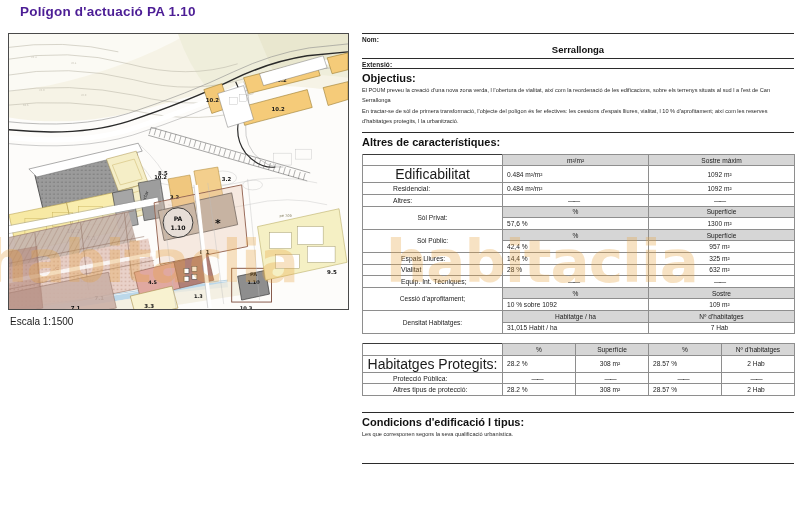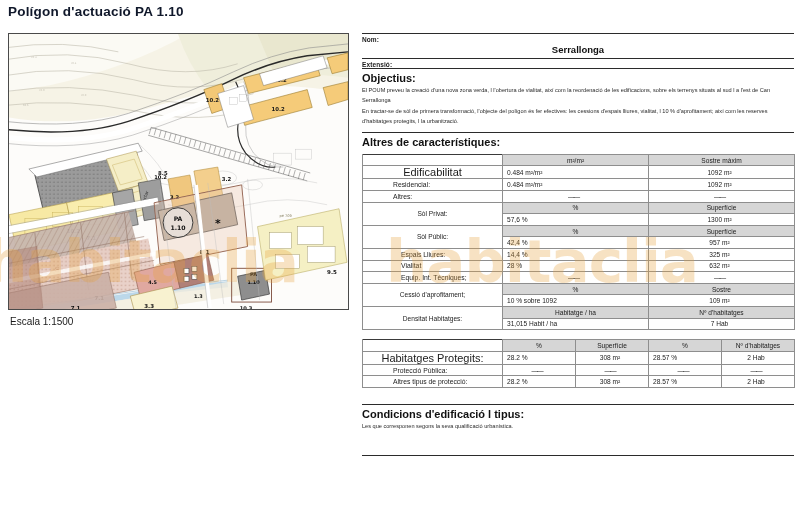--- a/index.html
+++ b/index.html
@@ -13,25 +13,25 @@
   }
   #page {
     position: relative;
     width: 800px; height: 518px;
     background: #ffffff;
   }
 
   
   #title {
     position: absolute;
-    left: 8px; top: 4px;
+    left: 20px; top: 4px;
     font-size: 13.5px;
     font-weight: bold;
     letter-spacing: 0.2px;
-    color: #0f172a;
+    color: #4c1d95;
   }
 
   
   #map-frame {
     position: absolute;
     left: 8px; top: 33px;
     width: 341px; height: 277px;
     border: 1px solid #4a4a4a;
     background: #fdfcfa;
     overflow: hidden;
@@ -99,21 +99,21 @@
     white-space: nowrap;
     overflow: hidden;
   }
   td.rowhead {
     border-left: none;
     border-right: 1px solid #3a3a3a;
     font-size: 8.2px;
     text-align: center;
     background: #fff;
   }
-  td.rowhead.major { font-size: 11px; }
+  td.rowhead.major { font-size: 14px; }
   td.rowhead.sub { font-size: 6.8px; padding-left: 30px; text-align: left; }
   td.rowhead.sub2 { font-size: 6.8px; padding-left: 38px; text-align: left; }
   td.colhead {
     background: #d6d6d6;
     font-size: 5.4px;
     text-align: center;
     color: #333;
     height: 8.4px;
     border-top: 1px solid #8e8e8e;
   }

